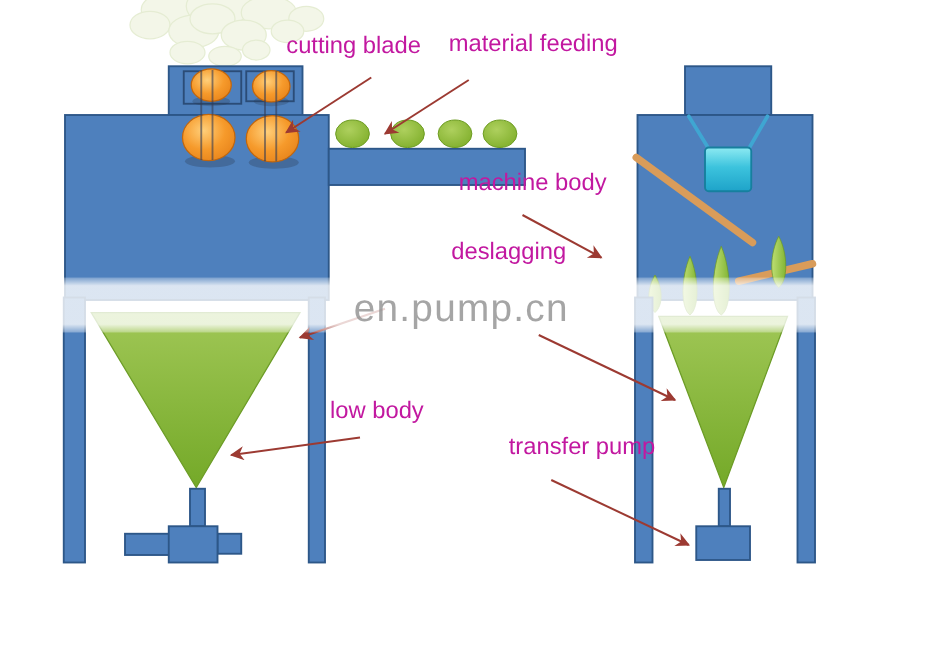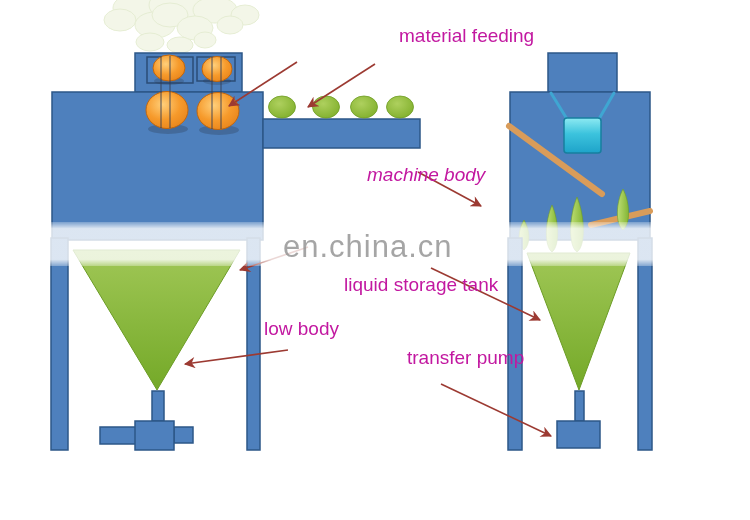--- a/index.html
+++ b/index.html
@@ -155,20 +155,21 @@
       <line x1="418" y1="172" x2="481" y2="206" marker-end="url(#arrowhead)"></line>
       <line x1="308" y1="247" x2="240" y2="270" marker-end="url(#arrowhead)"></line>
       <line x1="288" y1="350" x2="185" y2="364" marker-end="url(#arrowhead)"></line>
       <line x1="431" y1="268" x2="540" y2="320" marker-end="url(#arrowhead)"></line>
       <line x1="441" y1="384" x2="551" y2="436" marker-end="url(#arrowhead)"></line>
     </g>
 
     <rect x="0" y="222" width="750" height="44" fill="url(#bandGrad)"></rect>
   </svg>
 
-  <div class="watermark">en.china.cn</div>
+  <div class="watermark">en.pump.cn</div>
 
-  <div class="lbl" style="left:399px;top:25px;">material feeding</div>
-  <div class="lbl" style="left:367px;top:164px;font-style:italic;">machine body</div>
-  <div class="lbl" style="left:344px;top:274px;">liquid storage tank</div>
+  <div class="lbl" style="left:229px;top:26px;">cutting blade</div>
+  <div class="lbl" style="left:359px;top:25px;">material feeding</div>
+  <div class="lbl" style="left:367px;top:136px;">machine body</div>
+  <div class="lbl" style="left:361px;top:191px;">deslagging</div>
   <div class="lbl" style="left:264px;top:318px;">low body</div>
   <div class="lbl" style="left:371px;top:347px;margin-left:36px;">transfer pump</div>
 </div>
 
 </body></html>

